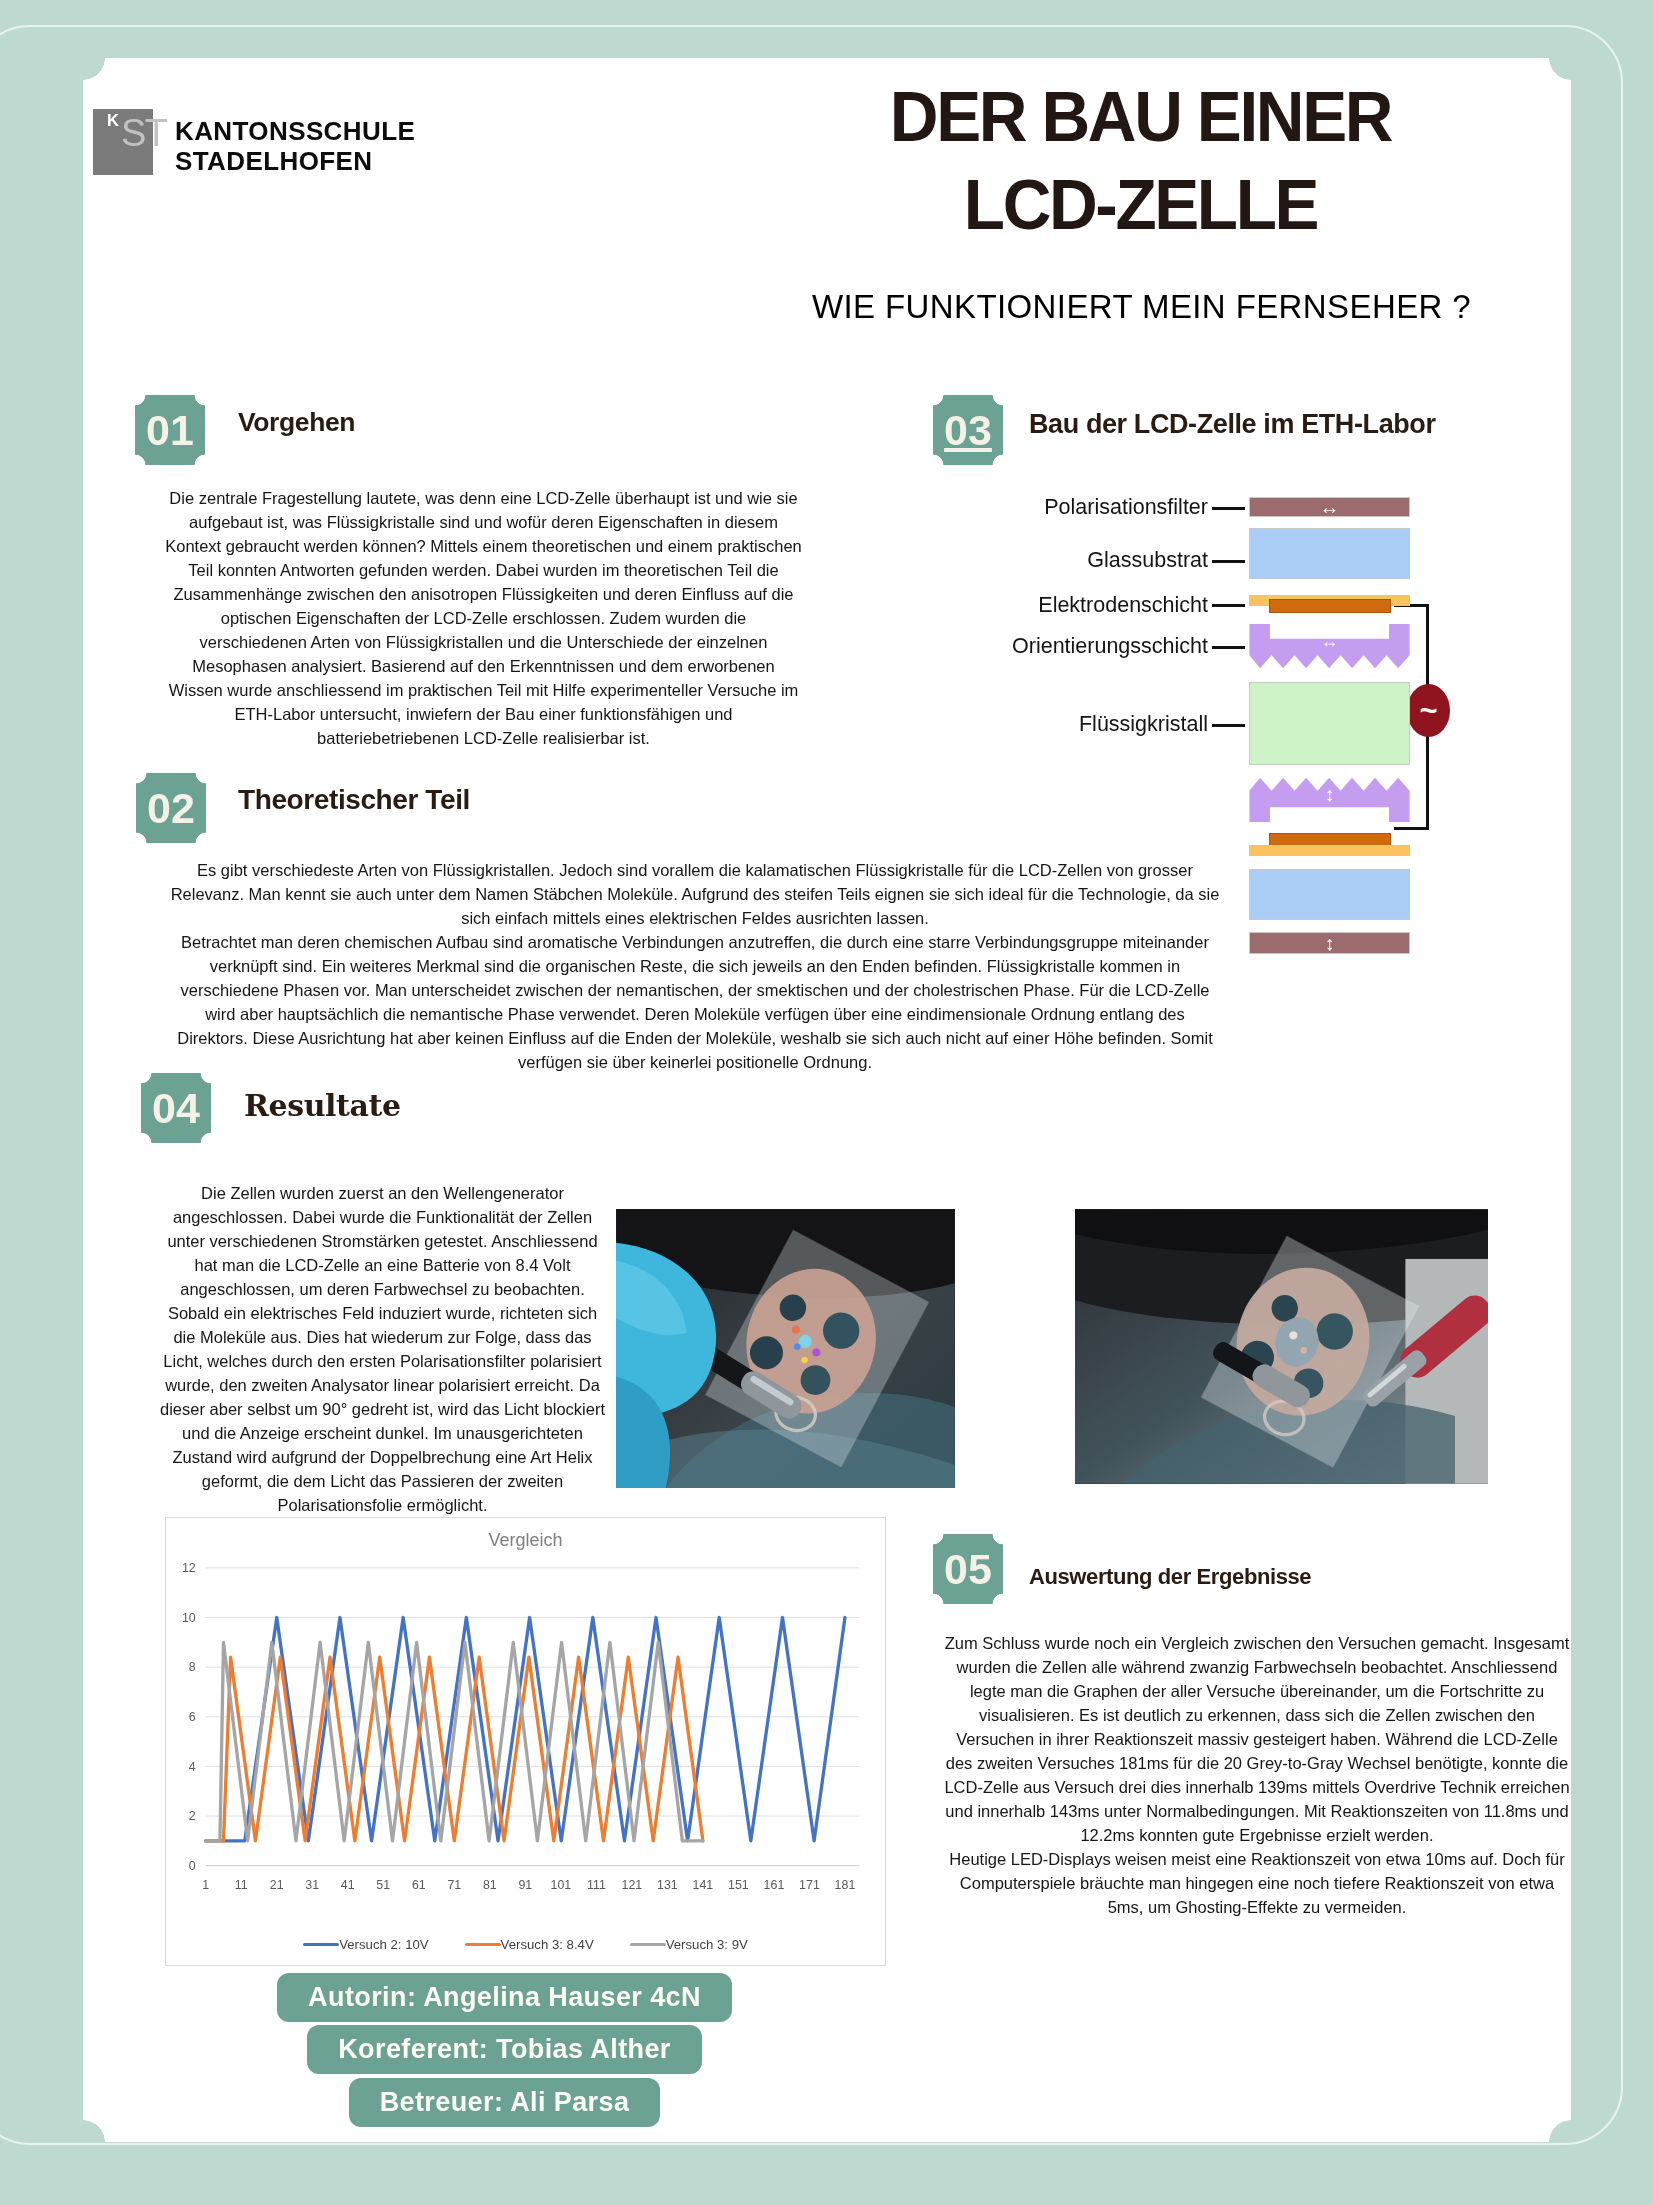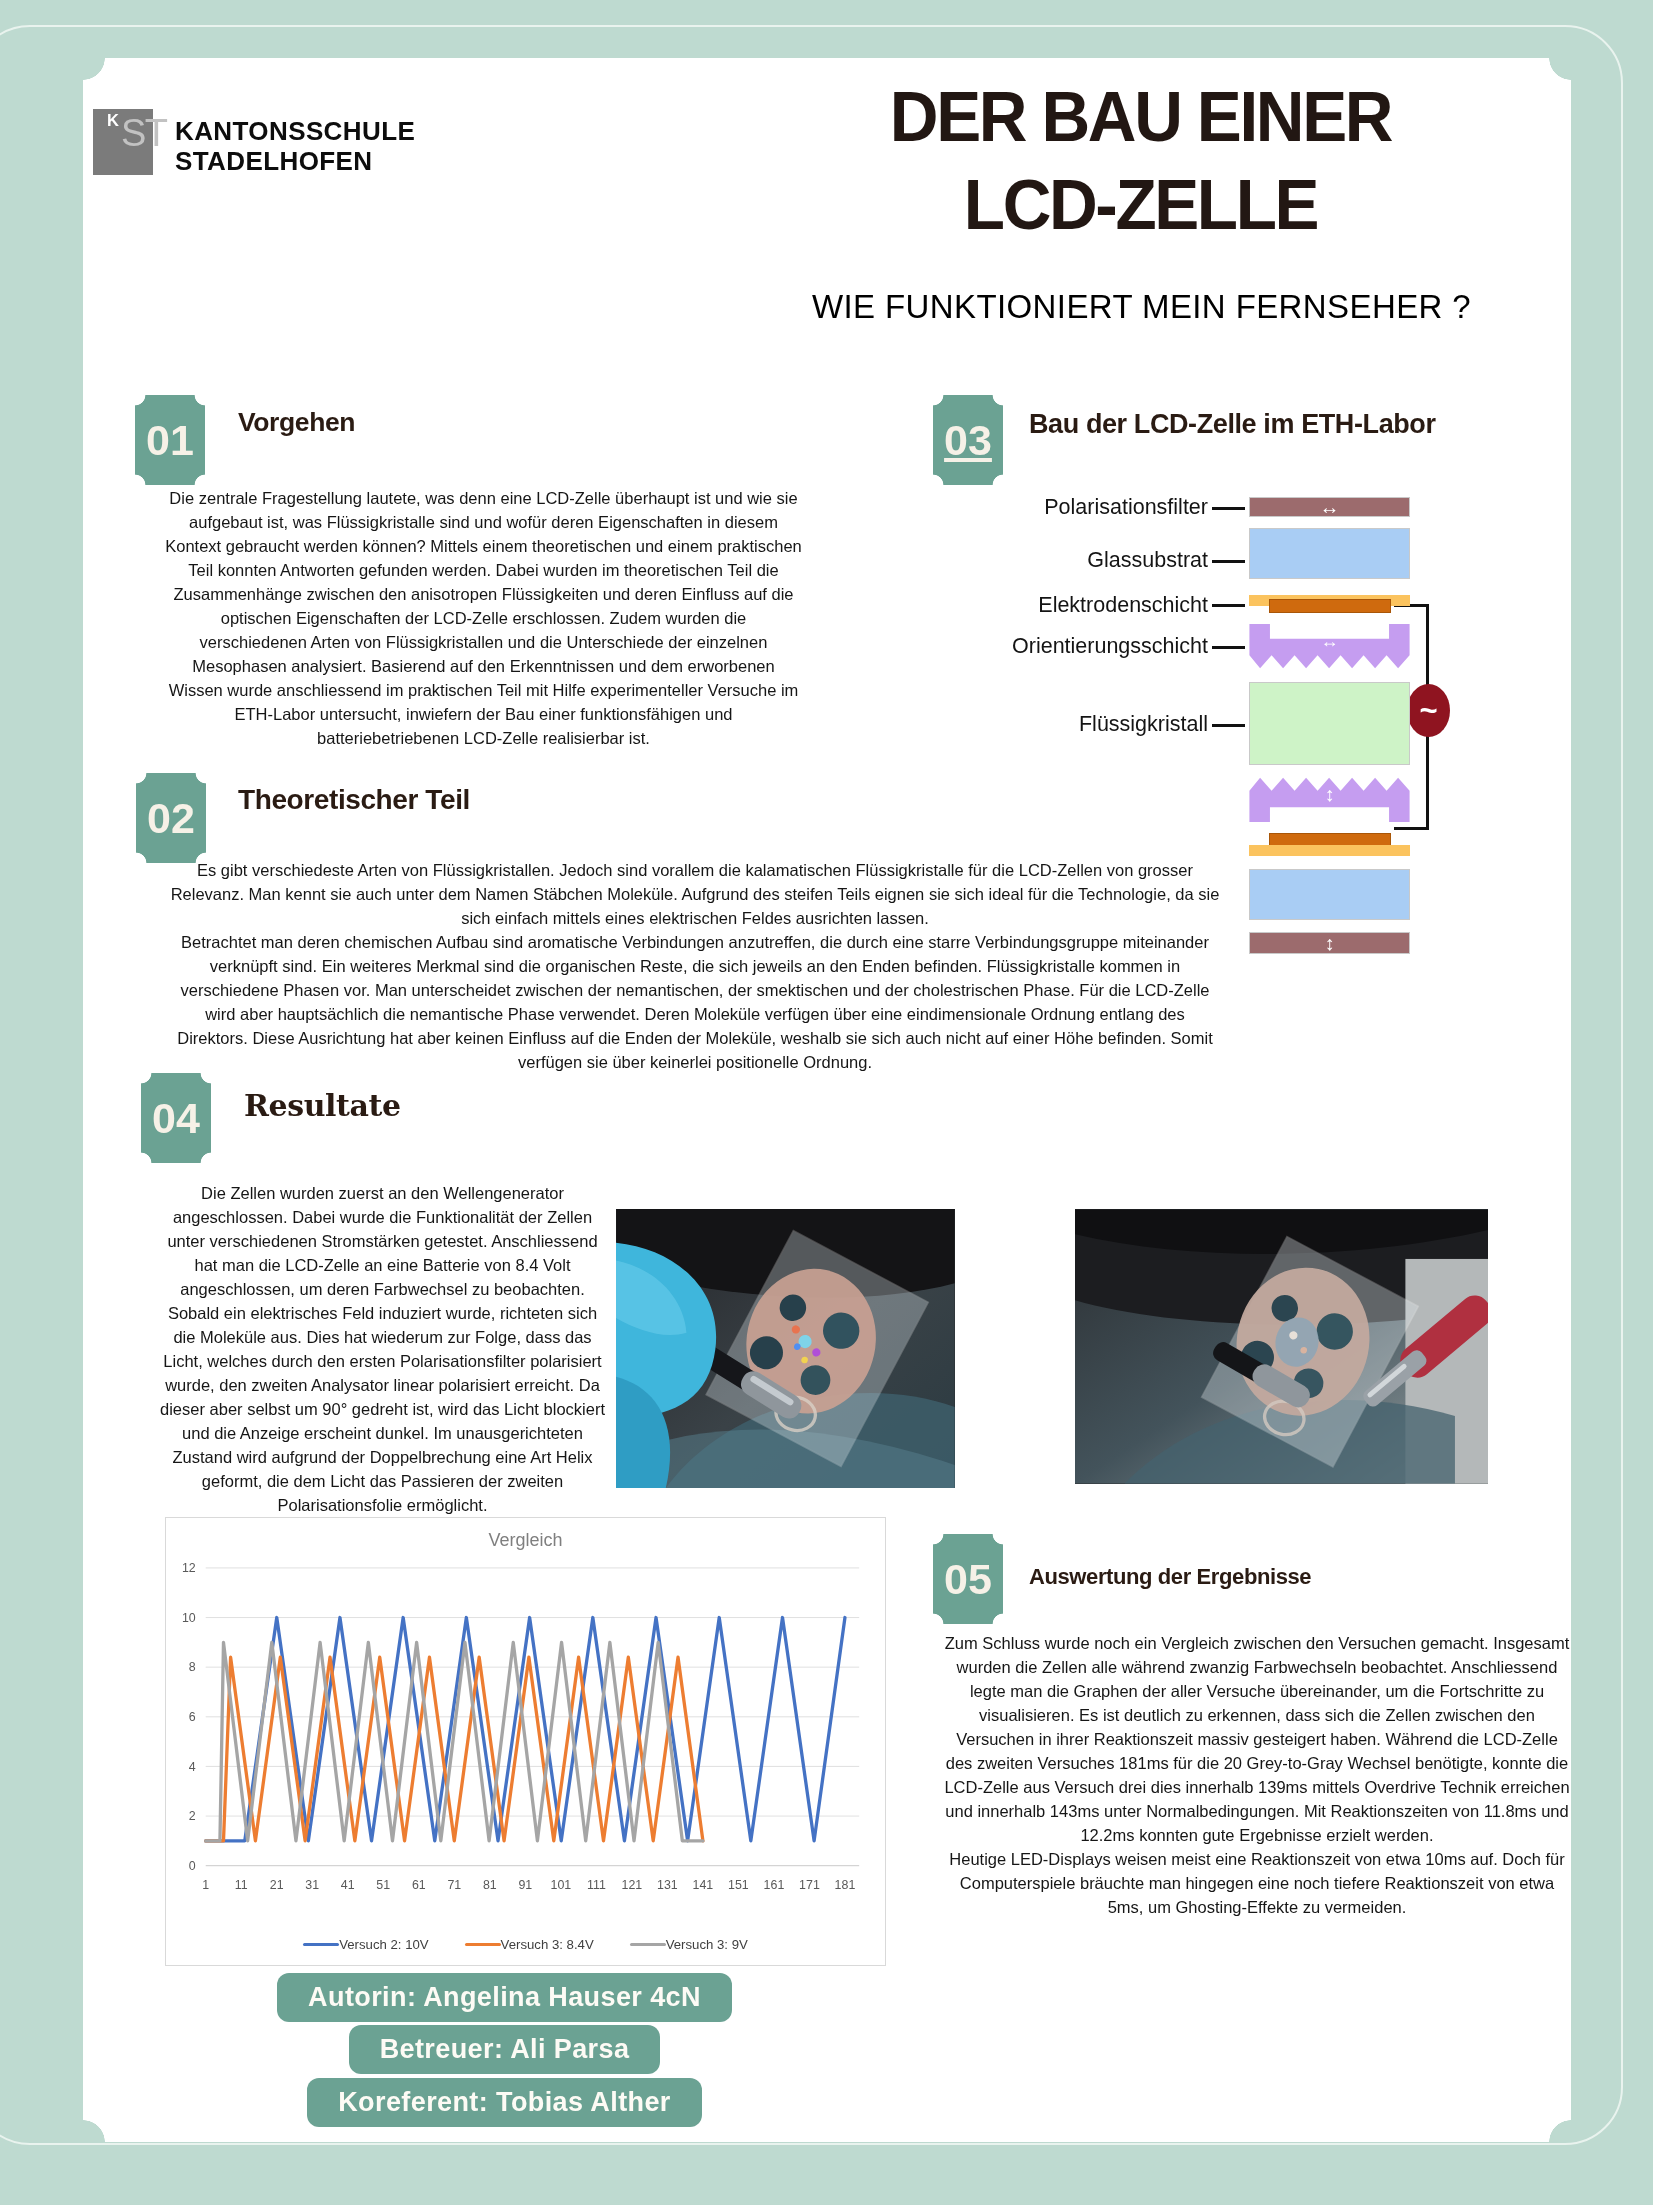--- a/index.html
+++ b/index.html
@@ -19,21 +19,21 @@
   .abs{position:absolute;}
   
   .logo-box{left:93px;top:109px;width:60px;height:66px;background:#7b7b7b;}
   .logo-k{left:107px;top:111px;font-size:16.5px;font-weight:bold;color:#ffffff;letter-spacing:0.8px;}
   .logo-st{left:121px;top:112px;font-size:38px;font-weight:normal;color:#c2c2c2;letter-spacing:-1.7px;}
   .school-name{left:175px;top:116px;font-size:26px;line-height:30px;font-weight:bold;color:#0d0d0d;letter-spacing:0.4px;}
   .title-block{left:810px;top:73px;width:661px;text-align:center;color:#221713;
                font-weight:bold;font-size:71px;line-height:88px;letter-spacing:-2.5px;transform:scaleX(0.95);}
   .subtitle{left:786px;top:288px;width:711px;text-align:center;font-size:33px;color:#000;letter-spacing:0.4px;}
   
-  .badge{width:70px;height:90px;display:flex;align-items:center;justify-content:center;
+  .badge{width:70px;height:70px;display:flex;align-items:center;justify-content:center;
          font-size:43px;font-weight:bold;color:#f6f1e7;
          background:
           radial-gradient(circle at 0 0, rgba(0,0,0,0) 10px, #6ba293 10.7px) top left,
           radial-gradient(circle at 100% 0, rgba(0,0,0,0) 10px, #6ba293 10.7px) top right,
           radial-gradient(circle at 0 100%, rgba(0,0,0,0) 10px, #6ba293 10.7px) bottom left,
           radial-gradient(circle at 100% 100%, rgba(0,0,0,0) 10px, #6ba293 10.7px) bottom right;
          background-size:50% 50%;background-repeat:no-repeat;}
   .sec-title{font-weight:bold;color:#2a1b13;letter-spacing:-0.4px;}
   .body-text{font-size:16.5px;line-height:24px;text-align:center;color:#161616;white-space:pre-line;}
   
@@ -277,17 +277,17 @@
       </div>
   </div>
 
   <div class="abs badge" style="left:933px;top:1534px;">05</div>
   <div class="abs sec-title" style="left:1029px;top:1564px;font-size:22px;">Auswertung der Ergebnisse</div>
   <div class="abs body-text" style="left:943px;top:1631px;width:628px;">Zum Schluss wurde noch ein Vergleich zwischen den Versuchen gemacht. Insgesamt wurden die Zellen alle während zwanzig Farbwechseln beobachtet. Anschliessend legte man die Graphen der aller Versuche übereinander, um die Fortschritte zu visualisieren. Es ist deutlich zu erkennen, dass sich die Zellen zwischen den Versuchen in ihrer Reaktionszeit massiv gesteigert haben. Während die LCD-Zelle des zweiten Versuches 181ms für die 20 Grey-to-Gray Wechsel benötigte, konnte die LCD-Zelle aus Versuch drei dies innerhalb 139ms mittels Overdrive Technik erreichen und innerhalb 143ms unter Normalbedingungen. Mit Reaktionszeiten von 11.8ms und 12.2ms konnten gute Ergebnisse erzielt werden.
 Heutige LED-Displays weisen meist eine Reaktionszeit von etwa 10ms auf. Doch für Computerspiele bräuchte man hingegen eine noch tiefere Reaktionszeit von etwa 5ms, um Ghosting-Effekte zu vermeiden.</div>
 
   <div class="abs pills">
     <div class="pill">Autorin: Angelina Hauser 4cN</div>
+    <div class="pill">Koreferent: Tobias Alther</div>
     <div class="pill">Betreuer: Ali Parsa</div>
-    <div class="pill">Koreferent: Tobias Alther</div>
   </div>
 </div>
 
 
 </body></html>

